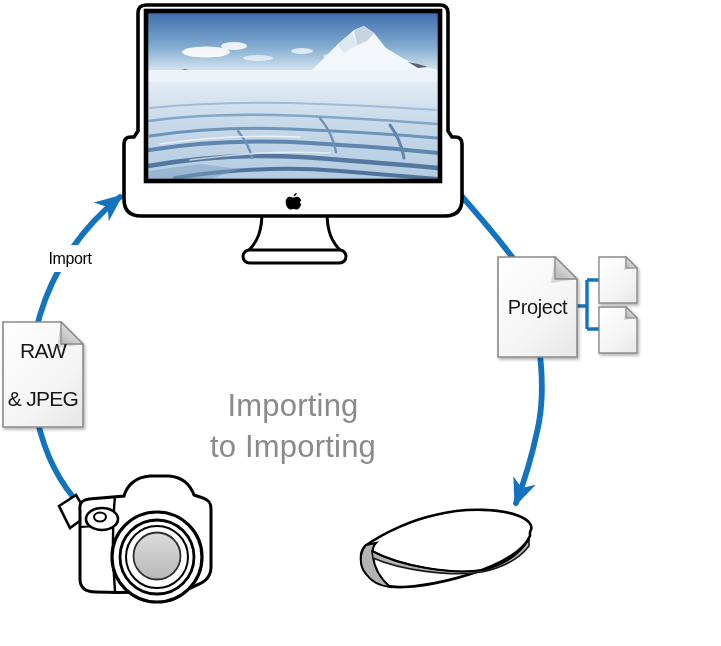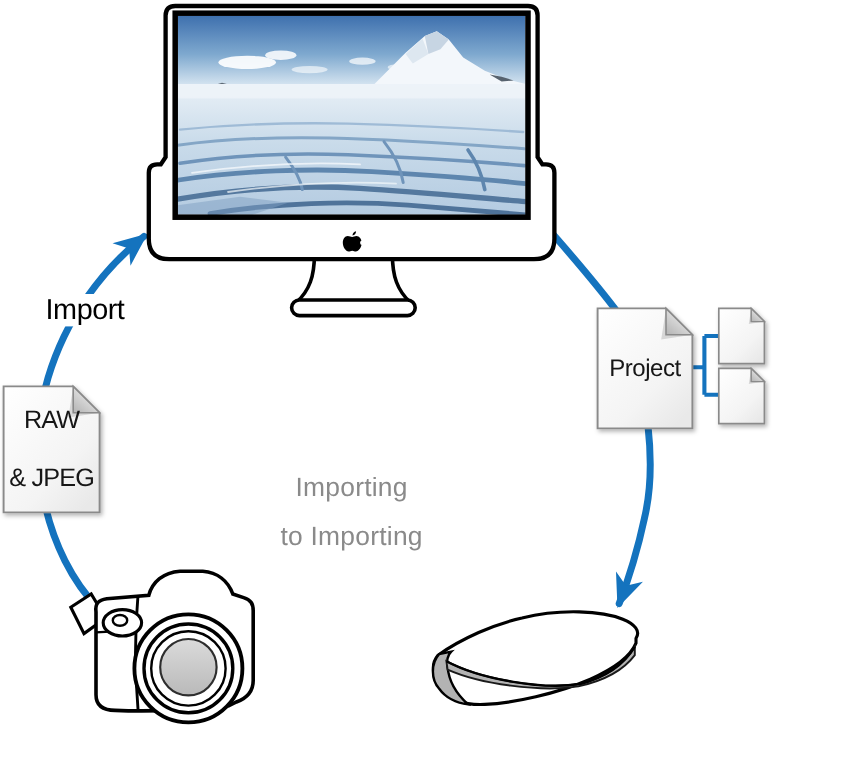--- a/index.html
+++ b/index.html
@@ -3,28 +3,28 @@
 <meta charset="utf-8">
 <style>
   html,body{margin:0;padding:0;background:#fff;}
   .canvas{
     position:relative;width:721px;height:646px;background:#fff;overflow:hidden;
     font-family:"Liberation Sans",sans-serif;
   }
   .canvas svg.scene{position:absolute;left:0;top:0;}
   .flow-label{
     position:absolute;background:#ffffff;color:#000;
-    font-size:24px;line-height:23px;letter-spacing:-0.4px;
+    font-size:16px;line-height:23px;letter-spacing:-0.4px;
     padding:2px 5px;text-align:center;white-space:nowrap;
   }
   .import-label{left:33px;top:245px;min-width:64px;}
   .backup-label{left:497px;top:397px;min-width:78px;}
   .diagram-title{
     position:absolute;left:168px;top:385px;width:250px;text-align:center;
-    color:#8A8A8A;font-size:22px;line-height:41px;letter-spacing:0.2px;
+    color:#8A8A8A;font-size:31px;line-height:41px;letter-spacing:0.2px;
   }
   .doc-label{
     position:absolute;display:flex;flex-direction:column;align-items:center;justify-content:center;
     color:#161616;text-align:center;pointer-events:none;
   }
   .raw-doc-label{left:3px;top:322px;width:80px;height:105px;
     font-size:21px;line-height:24px;letter-spacing:-0.7px;gap:24px;}
   .project-doc-label{left:498px;top:257px;width:79px;height:100px;
     font-size:20px;letter-spacing:-0.4px;}
 </style>

